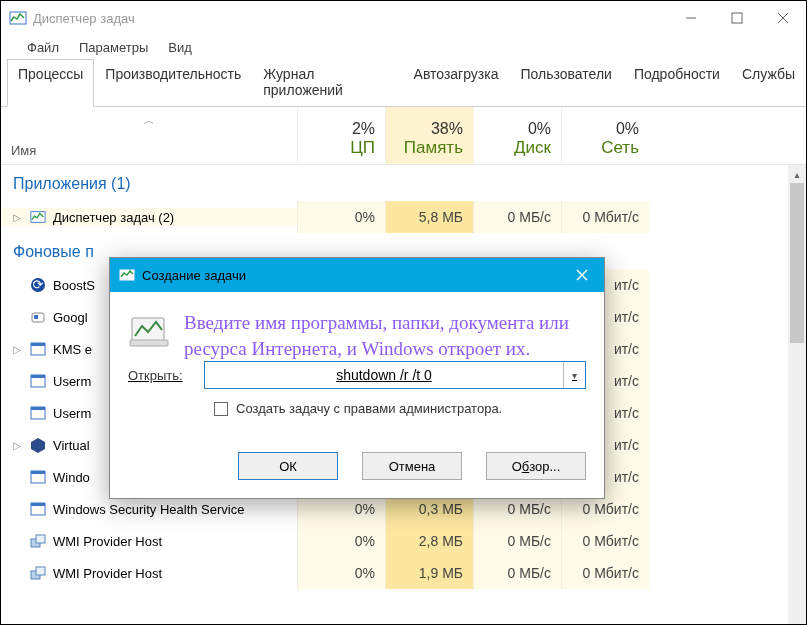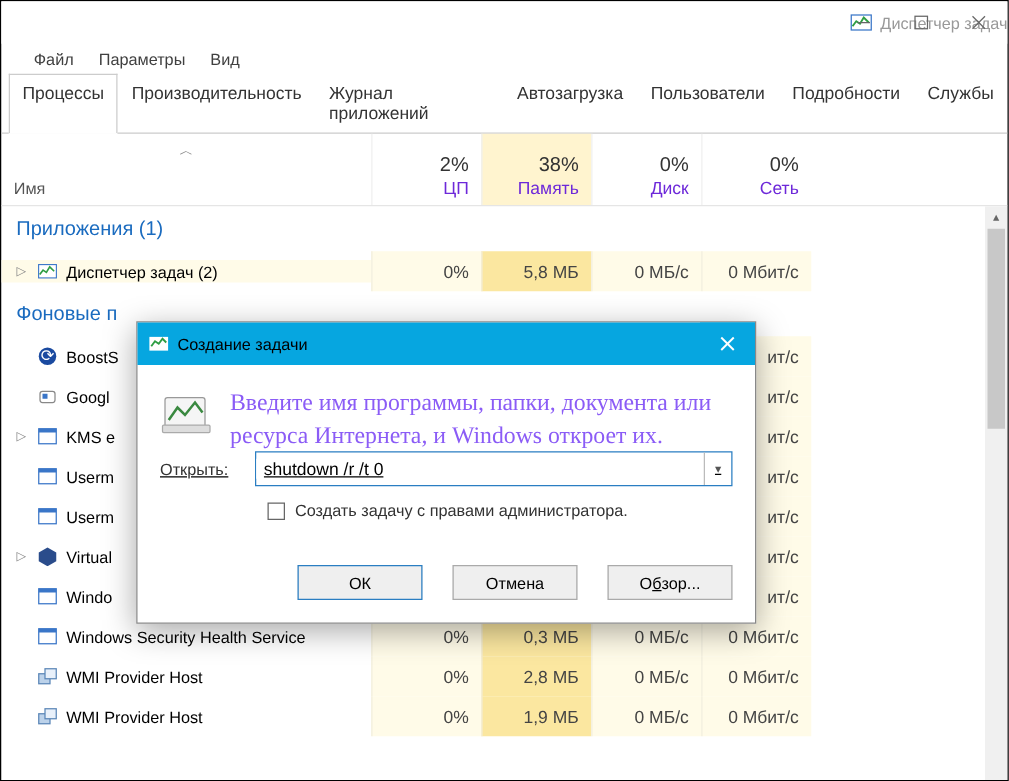--- a/index.html
+++ b/index.html
@@ -1,32 +1,32 @@
 <!DOCTYPE html>
 <html><head>
 <meta charset="utf-8">
 <style>
   * { box-sizing: border-box; margin: 0; padding: 0; font-family: "Segoe UI", Tahoma, sans-serif; font-size: 13px; }
   body { background: #fff; width: 807px; height: 625px; position: relative; overflow: hidden; border: 1px solid #000; }
-  .titlebar { height: 34px; display: flex; align-items: center; padding-left: 8px; background: #fff; justify-content: flex-end; }
+  .titlebar { height: 34px; display: flex; align-items: center; padding-left: 8px; background: #fff; }
   .titlebar .icon { width: 18px; height: 18px; margin-right: 6px; display: inline-flex; align-items: center; justify-content: center; }
   .titlebar .title { color: #999; font-size: 13px; }
   .win-controls { position: absolute; right: 0; top: 0; display: flex; }
   .win-btn { width: 46px; height: 34px; display: flex; align-items: center; justify-content: center; color: #444; }
   .menubar { height: 24px; display: flex; align-items: center; padding-left: 16px; gap: 0; color: #404040; }
   .menubar span { padding: 2px 10px; font-size: 13px; }
   .tabs { display: flex; border-bottom: 1px solid #ccc; padding-left: 6px; }
   .tab { padding: 6px 10px 8px 10px; font-size: 14px; color: #333; border: 1px solid transparent; margin-bottom: -1px; }
   .tab.active { border: 1px solid #ccc; border-bottom: 1px solid #fff; background: #fff; }
   .header-row { display: flex; border-bottom: 1px solid #e5e5e5; height: 58px; }
   .col-name { flex: 0 0 296px; display: flex; align-items: flex-end; padding: 0 0 6px 10px; color: #555; position: relative; }
   .col-sort { position: absolute; top: 6px; left: 50%; transform: translateX(-50%); color: #888; font-size: 11px; }
   .col { width: 88px; text-align: right; padding: 6px 10px 6px 0; border-left: 1px solid #efefef; display: flex; flex-direction: column; justify-content: flex-end; color: #555; }
   .col .pct { font-size: 16px; color: #333; }
-  .col .lbl { font-size: 14px; color: #6d28d9; }
+  .col .lbl { font-size: 17px; color: #4d7c0f; }
   .col.mem { background: #fff4cf; }
   .body-area { position: relative; height: calc(625px - 34px - 24px - 36px - 58px - 2px); overflow: hidden; }
   .scroll-track { position: absolute; right: 0; top: 0; bottom: 0; width: 18px; background: #f0f0f0; display: flex; flex-direction: column; align-items: center; }
   .scroll-arrow { height: 18px; width: 18px; display: flex; align-items: center; justify-content: center; color: #666; font-size: 10px; }
   .scroll-thumb { position: absolute; top: 18px; width: 14px; right: 2px; height: 160px; background: #c8c8c8; }
   .group-hdr { color: #1a6bbf; font-size: 16px; padding: 10px 0 8px 12px; }
   .row { display: flex; align-items: center; height: 32px; }
   .row .name-cell { flex: 0 0 296px; display: flex; align-items: center; padding-left: 10px; gap: 6px; white-space: nowrap; overflow: hidden; }
   .row .expand { width: 12px; color: #888; font-size: 10px; display: inline-block; text-align: center; }
   .row .proc-icon { width: 18px; height: 18px; display: inline-flex; align-items: center; justify-content: center; }
@@ -41,21 +41,21 @@
   .dlg-title { height: 34px; background: #06a6e0; color: #000000; display: flex; align-items: center; padding-left: 8px; font-size: 13px; position: relative; }
   .dlg-title .dlg-icon { width: 18px; height: 18px; margin-right: 6px; display: inline-flex; align-items: center; justify-content: center; }
   .dlg-close { position: absolute; right: 0; top: 0; width: 44px; height: 34px; display: flex; align-items: center; justify-content: center; color: #fff; background: #06a6e0; }
   .dlg-body { padding: 18px 18px 18px 18px; }
   .dlg-top { display: flex; gap: 14px; align-items: flex-start; }
   .dlg-bigicon { width: 42px; height: 42px; flex: 0 0 42px; }
   .dlg-text { font-size: 19px; color: #8b5cf6; line-height: 1.35; font-family: Liberation Serif, serif; }
   .dlg-inputrow { display: flex; align-items: center; gap: 10px; text-decoration: underline; }
   .dlg-inputrow label { font-size: 13px; color: #333; flex: 0 0 66px; }
   .combo { flex: 1; height: 28px; border: 1px solid #2a7ec2; display: flex; align-items: center; position: relative; background: #fff; }
-  .combo input { border: none; outline: none; flex: 1; padding: 0 6px; font-size: 14px; }
+  .combo input { border: none; outline: none; flex: 1; padding: 0 6px; font-size: 14px; text-align: center; }
   .combo .drop { width: 22px; height: 26px; border-left: 1px solid #bbb; display: flex; align-items: center; justify-content: center; color: #555; font-size: 10px; }
   .dlg-check { margin: 12px 0 0 86px; display: flex; align-items: center; gap: 8px; font-size: 13px; color: #333; }
   .dlg-check .box { width: 14px; height: 14px; border: 1px solid #666; }
   .dlg-buttons { display: flex; justify-content: flex-end; gap: 24px; padding: 18px 18px 18px 0; }
   .btn { width: 100px; height: 28px; border: 1px solid #aaa; background: #efefef; font-size: 13px; display: flex; align-items: center; justify-content: center; }
   .btn.default { border: 1px solid #2a7ec2; }
   .underline-char { text-decoration: underline; }
 
   svg { display: block; }
 </style>

